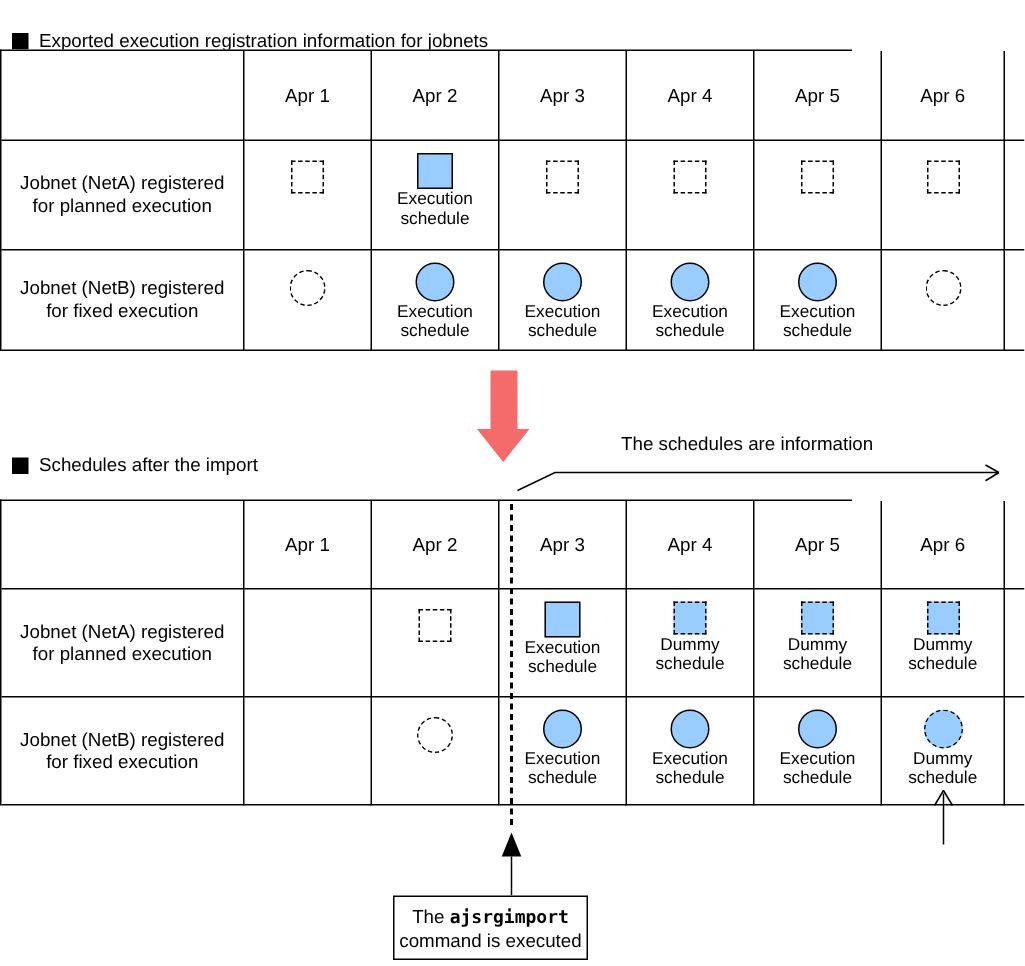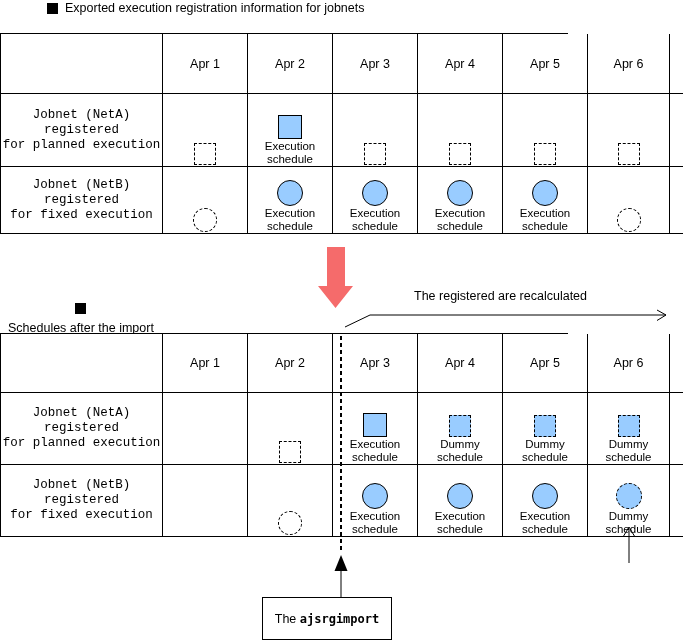--- a/index.html
+++ b/index.html
@@ -5,40 +5,40 @@
   html,body { margin:0; padding:0; background:#fff; }
   .page {
     position:relative; width:683px; height:644px; overflow:hidden;
     background:#fff; color:#000;
     font-family:"Liberation Sans", sans-serif;
   }
 
   
   .sec-title { position:absolute; left:8px; display:flex; align-items:center; gap:7px; font-size:12.5px; }
   .sec-title .bullet { width:11px; height:11px; background:#000; flex:none; }
-  #title-exported { top:1px;margin-left:39px; }
-  #title-imported { top:303px;flex-direction:column; }
+  #title-exported { top:20px; }
+  #title-imported { top:303px; }
 
   
   .tbl {
     position:absolute; left:0; width:568px; box-sizing:border-box;
     display:grid;
     grid-template-columns:162px 85px 85px 85px 85px 85px 82px 14px;
     border-top:1px solid #000; border-left:1px solid #000;
     background:#fff;
   }
   #tbl-exported { top:33px;  grid-template-rows:60px 73px 67px; }
   #tbl-imported { top:333px; grid-template-rows:59px 72px 72px; }
 
-  .cell { box-sizing:border-box; border-right:1px solid #000; border-bottom:1px solid #000; overflow:hidden;justify-content:flex-end; }
+  .cell { box-sizing:border-box; border-right:1px solid #000; border-bottom:1px solid #000; overflow:hidden; }
   .cell.edge { border-right:none; }
   .hdr { display:flex; align-items:center; justify-content:center; font-size:12.5px; }
   .rowlabel {
     display:flex; align-items:center; justify-content:center;
-    text-align:center; font-size:12.5px; line-height:15px; white-space:pre-line;font-family:Liberation Mono, monospace;
+    text-align:center; font-size:12.5px; line-height:15px; white-space:pre-line;
   }
   .sched {
     display:flex; flex-direction:column; align-items:center;
     padding-top:8px; font-size:11.5px; line-height:13px; text-align:center; white-space:pre-line;
   }
   .sched.lone { padding-top:13px; }
 
   
   .icon { flex:none; margin-bottom:1px; box-sizing:border-box; }
   .sq-dash  { width:22px; height:22px; border:1px dashed #000; }
@@ -221,20 +221,21 @@
     <path d="M345 327 L370 315 H666 M666 315 L657 310 M666 315 L657 320.5" stroke="#000" stroke-width="1" fill="none"></path>
 
     <line x1="341" y1="336" x2="341" y2="553" stroke="#000" stroke-width="2" stroke-dasharray="4 3"></line>
 
     <polygon points="341,555 334.5,571 347.5,571" fill="#000"></polygon>
     <line x1="341" y1="571" x2="341" y2="597" stroke="#000" stroke-width="1"></line>
 
     <path d="M629 563 V529 M629 527 L623 537 M629 527 L635 537" stroke="#000" stroke-width="1" fill="none"></path>
   </svg>
 
-  <div id="recalc-label">The registered are recalculated</div>
+  <div id="recalc-label">The schedules are information</div>
 
 
   <div id="cmd-box">
     <div><span>The </span><span class="mono">ajsrgimport</span></div>
+    <div>command is executed</div>
   </div>
 
 </div>
 
 </body></html>

